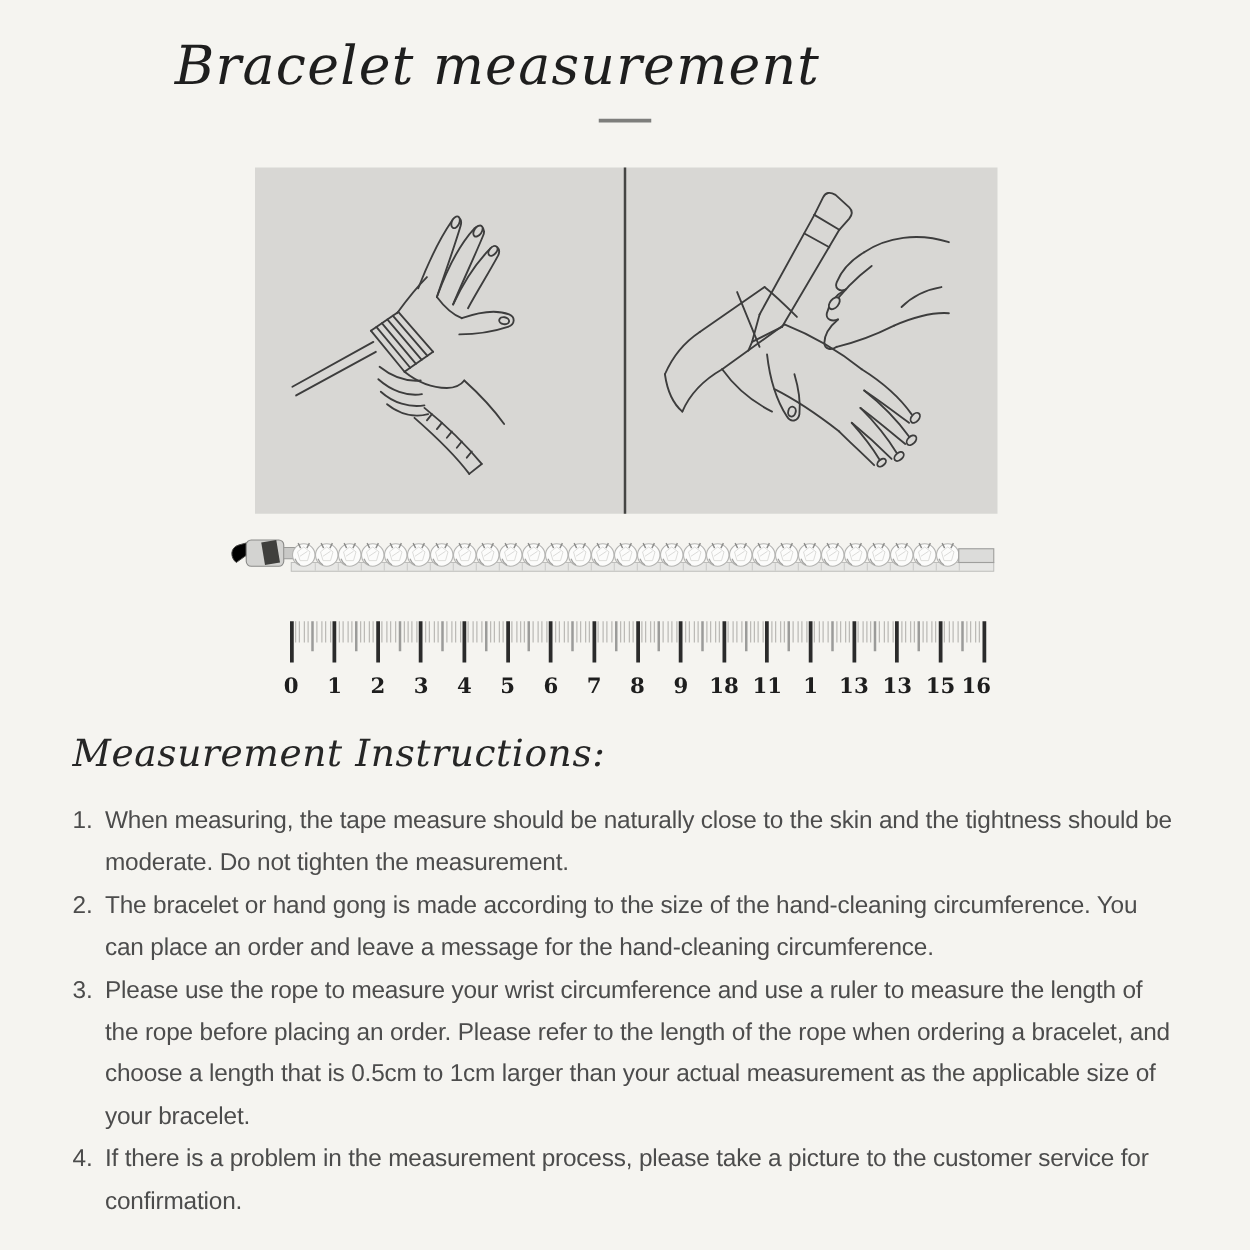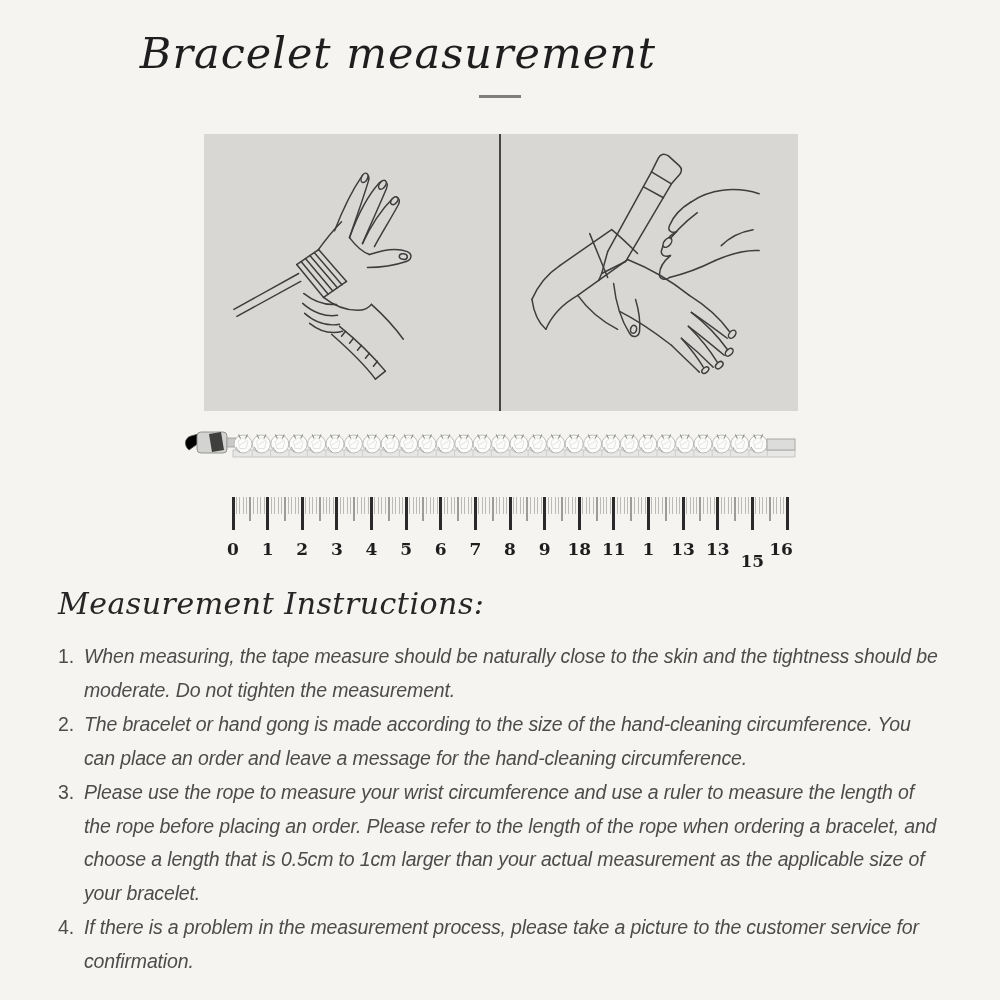--- a/index.html
+++ b/index.html
@@ -28,21 +28,21 @@
   .tick.half{width:2px;height:24px;background:#9b9b99;margin-left:-1px;}
   .tick.minor{width:1px;height:17px;background:#bcbab6;margin-left:-0.5px;}
   .rnum{position:absolute;top:42px;transform:translateX(-50%);
         font-family:"DejaVu Serif",serif;font-size:17px;font-weight:600;color:#1e1e1e;}
   .section-heading{position:absolute;left:58px;top:586px;margin:0;
         font-family:"DejaVu Serif",serif;font-style:italic;font-weight:500;
         font-size:30px;letter-spacing:0.5px;color:#262626;}
   .instructions{position:absolute;left:58px;top:640px;width:882px;}
   .instr{display:flex;margin-bottom:1px;}
   .instr .num{flex:0 0 26px;font-size:19.5px;line-height:33.5px;color:#4c4c4c;}
-  .instr .txt{flex:1;font-size:19.5px;line-height:33.5px;color:#4c4c4c;letter-spacing:-0.15px;font-style:italic;}
+  .instr .txt{flex:1;font-size:19.5px;line-height:33.5px;color:#4c4c4c;letter-spacing:-0.15px;}
 </style>
 </head>
 <body>
 
 <div class="page">
 
   <h1 class="title">Bracelet measurement</h1>
   <div class="title-dash"></div>
 
   <div class="panel">
@@ -524,21 +524,21 @@
       <span class="rnum" style="left: 176.125px;">5</span>
       <span class="rnum" style="left: 210.75px;">6</span>
       <span class="rnum" style="left: 245.375px;">7</span>
       <span class="rnum" style="left: 280px;">8</span>
       <span class="rnum" style="left: 314.625px;">9</span>
       <span class="rnum" style="left: 349.25px;">18</span>
       <span class="rnum" style="left: 383.875px;">11</span>
       <span class="rnum" style="left: 418.5px;">1</span>
       <span class="rnum" style="left: 453.125px;">13</span>
       <span class="rnum" style="left: 487.75px;">13</span>
-      <span class="rnum" style="left: 522.375px; margin-top: 12px;">15</span>
+      <span class="rnum" style="left: 522.375px;">15</span>
       <span class="rnum" style="left: 551px;">16</span>
     </div>
 
   <h2 class="section-heading">Measurement Instructions:</h2>
 
   <div class="instructions">
     <div class="instr">
       <span class="num">1.</span>
       <span class="txt">When measuring, the tape measure should be naturally close to the skin and the tightness should be moderate. Do not tighten the measurement.</span>
     </div>

